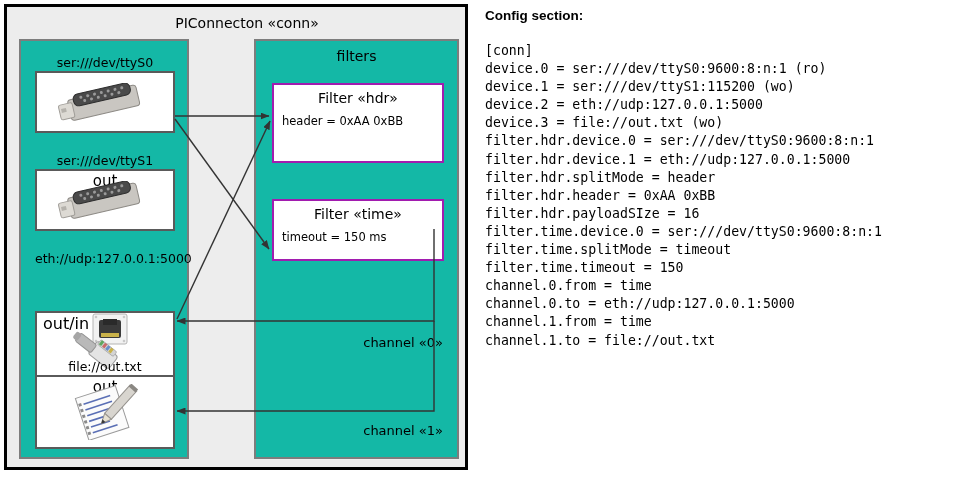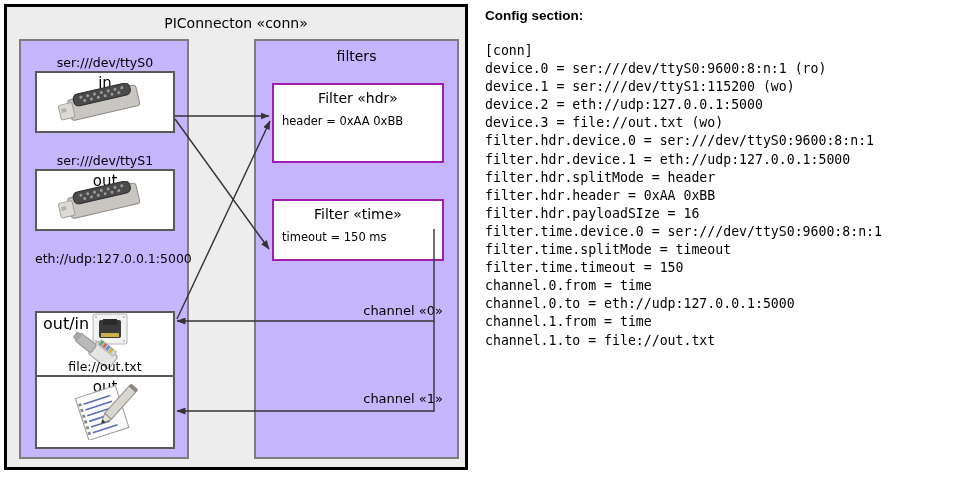--- a/index.html
+++ b/index.html
@@ -28,26 +28,27 @@
   }
 
   .component-title {
     position: absolute;
     left: 0;
     top: 8px;
     width: 100%;
     text-align: center;
     font-size: 14px;
     color: #000;
+    padding-left: 11px;
   }
 
   
   .gray-box {
     position: absolute;
-    background: #c4b5fd;
+    background: #14b8a6;
     border: 2px solid #7d7d7d;
     box-sizing: border-box;
     padding-left: 36px;
   }
 
   
   #devices-group {
     left: 12px;
     top: 32px;
     width: 170px;
@@ -138,20 +139,21 @@
   #filter-hdr { top: 42px; height: 80px; }
   #filter-time { top: 158px; height: 62px; }
 
   
   .channel-label {
     position: absolute;
     right: 14px;
     font-size: 13px;
     color: #000;
     text-align: right;
+    margin-top: 32px;
   }
   #channel-0-label { top: 262px; }
   #channel-1-label { top: 350px; }
 
   
   #arrow-layer {
     position: absolute;
     left: 0; top: 0;
     width: 464px; height: 466px;
     pointer-events: none;
@@ -192,21 +194,20 @@
 
 <div id="diagram-panel">
 
   <div class="component-title">PIConnecton «conn»</div>
 
   <div class="gray-box" id="devices-group">
 
     <div class="device-item" style="top:14px;">
       <div class="device-caption">ser:///dev/ttyS0</div>
       <div class="device-card">
-        <div class="device-dir">in</div>
         <div class="device-icon">
           <svg width="100" height="42" viewBox="0 0 100 42">
             <g transform="rotate(-13 50 21)">
               <rect x="14" y="9" width="70" height="21" rx="3" fill="#c9c6c1" stroke="#8d8a85" stroke-width="1"></rect>
               <rect x="20" y="5" width="58" height="12" rx="5" fill="#4a4a4a" stroke="#2e2e2e" stroke-width="1"></rect>
               <g fill="#9a9a9a">
                 <circle cx="28" cy="9" r="1.5"></circle>
                   <circle cx="35" cy="9" r="1.5"></circle>
                 <circle cx="42" cy="9" r="1.5"></circle>
                   <circle cx="49" cy="9" r="1.5"></circle>

